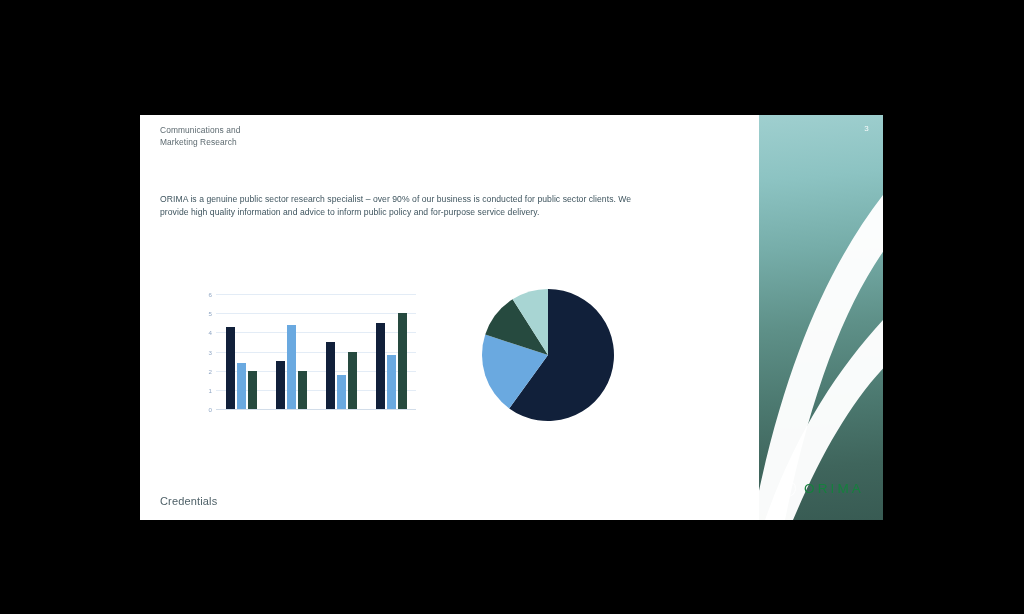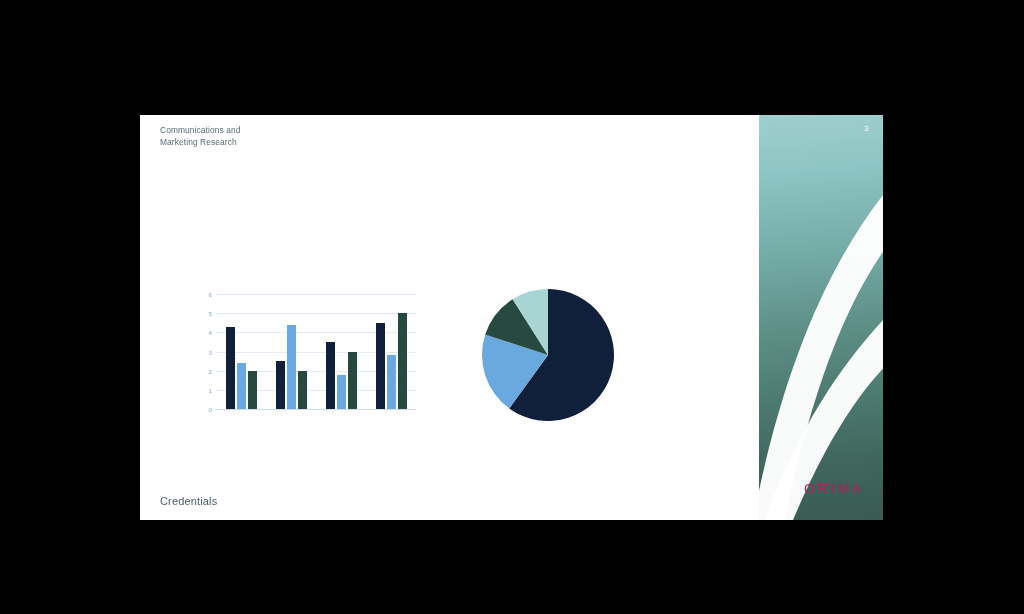--- a/index.html
+++ b/index.html
@@ -122,35 +122,36 @@
     position:absolute;
     left:0; right:0; bottom:22px;
     display:flex;
     align-items:center;
     justify-content:center;
     gap:7px;
   }
   .brand-logo .mark { display:block; }
   .brand-logo .wordmark {
     font-size:13.5px;
-    color:#be185d;
+    color:#15803d;
     letter-spacing:3.1px;
     font-weight:400;
   }
 </style>
 </head>
 <body>
 
 <div id="slide">
 
   <div class="deck-title">
     <div>Communications and</div>
     <div>Marketing Research</div>
   </div>
 
+  <div class="lede">ORIMA is a genuine public sector research specialist – over 90% of our business is conducted for public sector clients. We provide high quality information and advice to inform public policy and for-purpose service delivery.</div>
 
   <div id="bar-chart">
     <div class="bc-plot">
       <div id="bc-gridlines">
           <div class="bc-grid zero" style="top: 115px;"></div>
           <div class="bc-grid" style="top: 95.8333px;"></div>
           <div class="bc-grid" style="top: 76.6667px;"></div>
           <div class="bc-grid" style="top: 57.5px;"></div>
           <div class="bc-grid" style="top: 38.3333px;"></div>
           <div class="bc-grid" style="top: 19.1667px;"></div>

